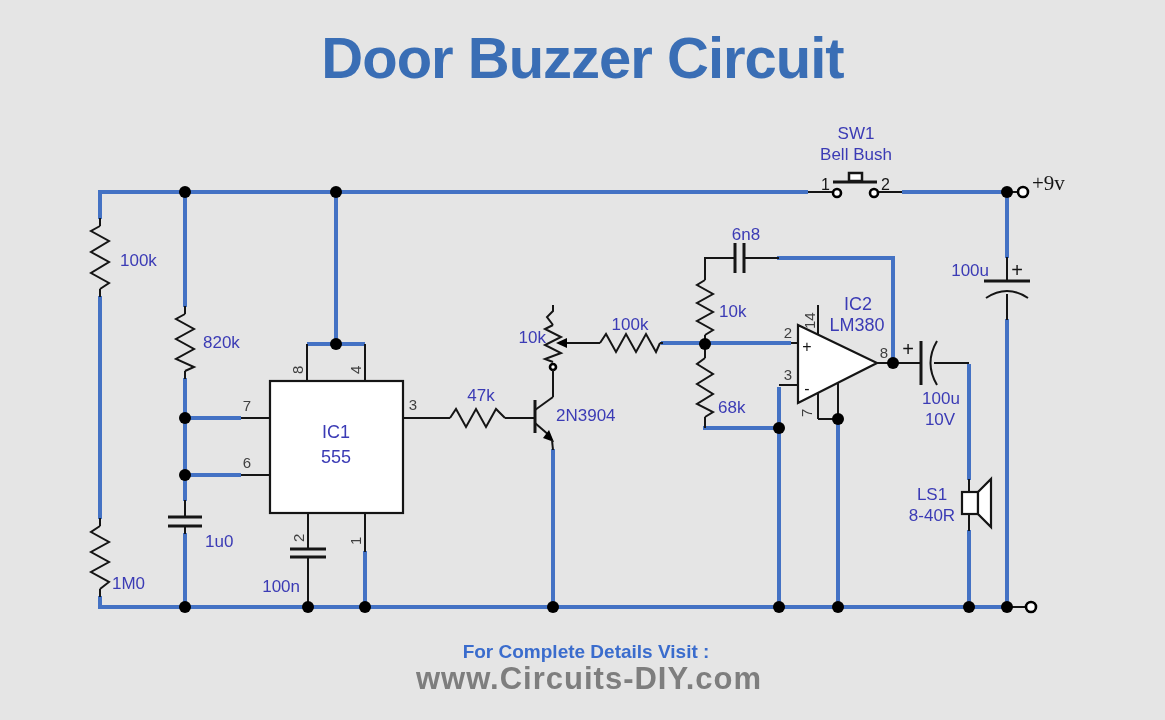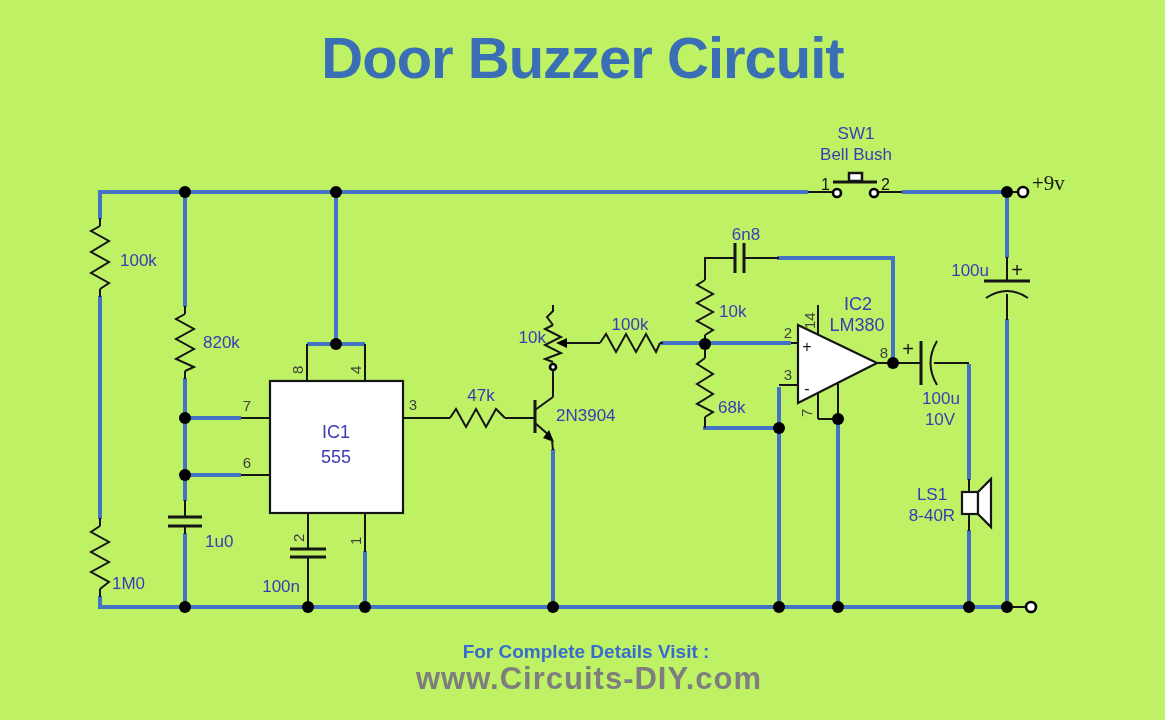--- a/index.html
+++ b/index.html
@@ -1,16 +1,16 @@
 <!DOCTYPE html>
 <html><head>
 <meta charset="utf-8">
 <style>
   html,body{margin:0;padding:0;background:#ffffff;}
-  #page{position:relative;width:1165px;height:720px;background:#bef264;overflow:hidden;
+  #page{position:relative;width:1165px;height:720px;background:#e5e5e5;overflow:hidden;
         font-family:"Liberation Sans",sans-serif;}
   #title{position:absolute;top:24px;left:0;width:1165px;text-align:center;
          font-size:58px;font-weight:bold;letter-spacing:-1px;color:#3a6eb5;}
   #footer1{position:absolute;top:641px;left:0;width:1172px;text-align:center;
            font-size:19px;font-weight:bold;color:#3a6ccd;}
   #footer2{position:absolute;top:661px;left:0;width:1178px;text-align:center;
            font-size:31px;font-weight:bold;color:#7e7e7e;letter-spacing:1px;}
   svg{position:absolute;top:0;left:0;}
   .wire{stroke:#4472c4;stroke-width:4;fill:none;}
   .blk{stroke:#151515;stroke-width:2;fill:none;}

